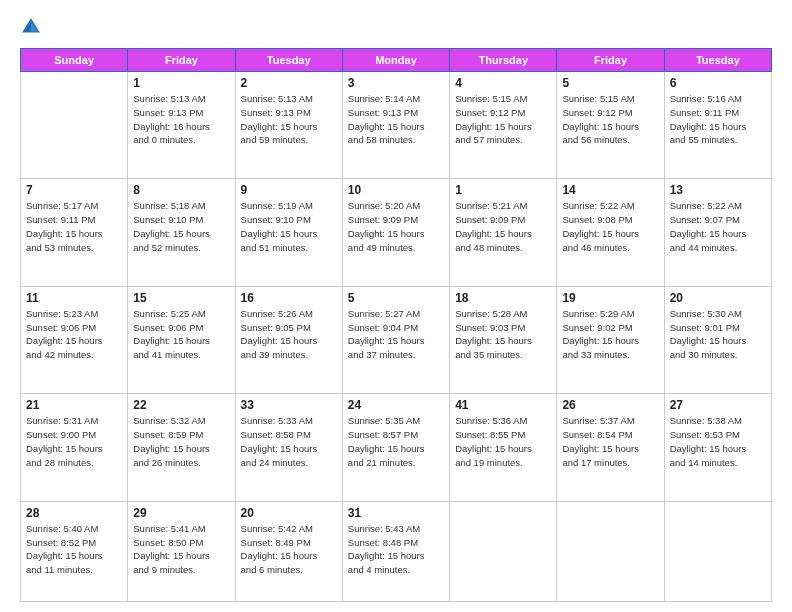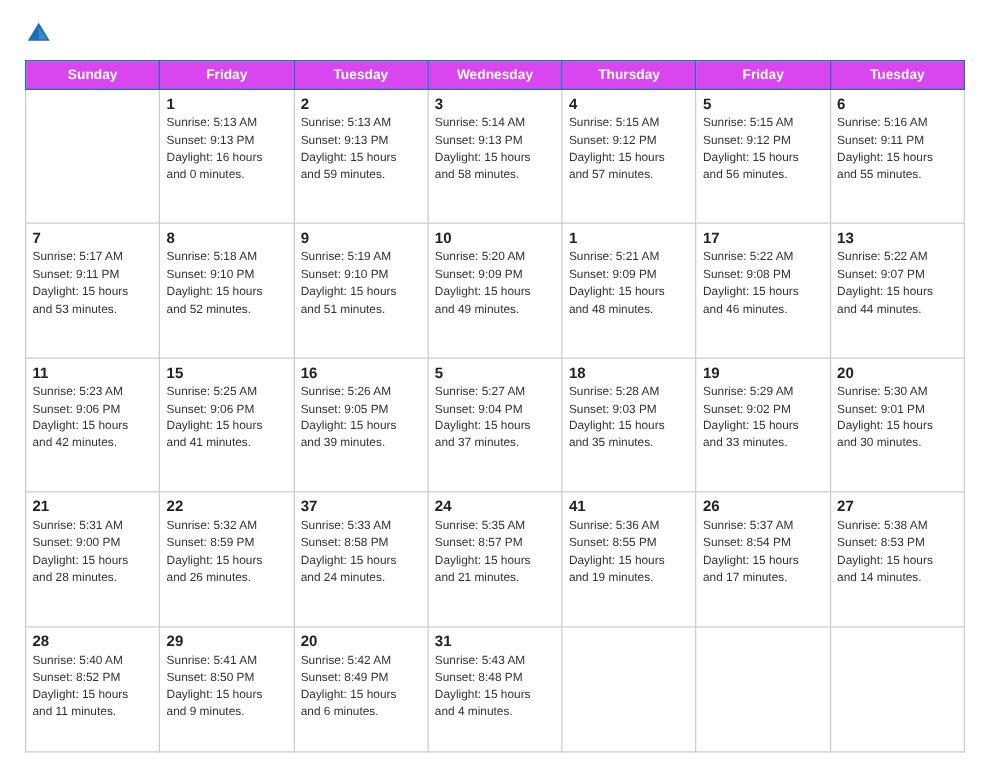--- a/index.html
+++ b/index.html
@@ -119,21 +119,21 @@
       <div class="location"></div>
     </div>
   </div>
 
   <table class="calendar-table">
     <thead>
       <tr>
       <th>Sunday</th>
           <th>Friday</th>
           <th>Tuesday</th>
-          <th>Wednesday</th>
+          <th>Monday</th>
           <th>Thursday</th>
           <th>Friday</th>
           <th>Tuesday</th>
         </tr>
     </thead>
     <tbody id="calendar-body">
     <tr>
           <td class="empty"></td>
           <td>
             <span class="day-number">1</span>
@@ -175,21 +175,21 @@
           </td>
           <td>
             <span class="day-number">10</span>
             <div class="sun-info">Sunrise: 5:20 AM<br>Sunset: 9:09 PM<br>Daylight: 15 hours<br>and 49 minutes.</div>
           </td>
           <td>
             <span class="day-number">1</span>
             <div class="sun-info">Sunrise: 5:21 AM<br>Sunset: 9:09 PM<br>Daylight: 15 hours<br>and 48 minutes.</div>
           </td>
           <td>
-            <span class="day-number">17</span>
+            <span class="day-number">14</span>
             <div class="sun-info">Sunrise: 5:22 AM<br>Sunset: 9:08 PM<br>Daylight: 15 hours<br>and 46 minutes.</div>
           </td>
           <td>
             <span class="day-number">13</span>
             <div class="sun-info">Sunrise: 5:22 AM<br>Sunset: 9:07 PM<br>Daylight: 15 hours<br>and 44 minutes.</div>
           </td>
         </tr>
         <tr>
           <td>
             <span class="day-number">11</span>
@@ -223,21 +223,21 @@
         <tr>
           <td>
             <span class="day-number">21</span>
             <div class="sun-info">Sunrise: 5:31 AM<br>Sunset: 9:00 PM<br>Daylight: 15 hours<br>and 28 minutes.</div>
           </td>
           <td>
             <span class="day-number">22</span>
             <div class="sun-info">Sunrise: 5:32 AM<br>Sunset: 8:59 PM<br>Daylight: 15 hours<br>and 26 minutes.</div>
           </td>
           <td>
-            <span class="day-number">37</span>
+            <span class="day-number">33</span>
             <div class="sun-info">Sunrise: 5:33 AM<br>Sunset: 8:58 PM<br>Daylight: 15 hours<br>and 24 minutes.</div>
           </td>
           <td>
             <span class="day-number">24</span>
             <div class="sun-info">Sunrise: 5:35 AM<br>Sunset: 8:57 PM<br>Daylight: 15 hours<br>and 21 minutes.</div>
           </td>
           <td>
             <span class="day-number">41</span>
             <div class="sun-info">Sunrise: 5:36 AM<br>Sunset: 8:55 PM<br>Daylight: 15 hours<br>and 19 minutes.</div>
           </td>

